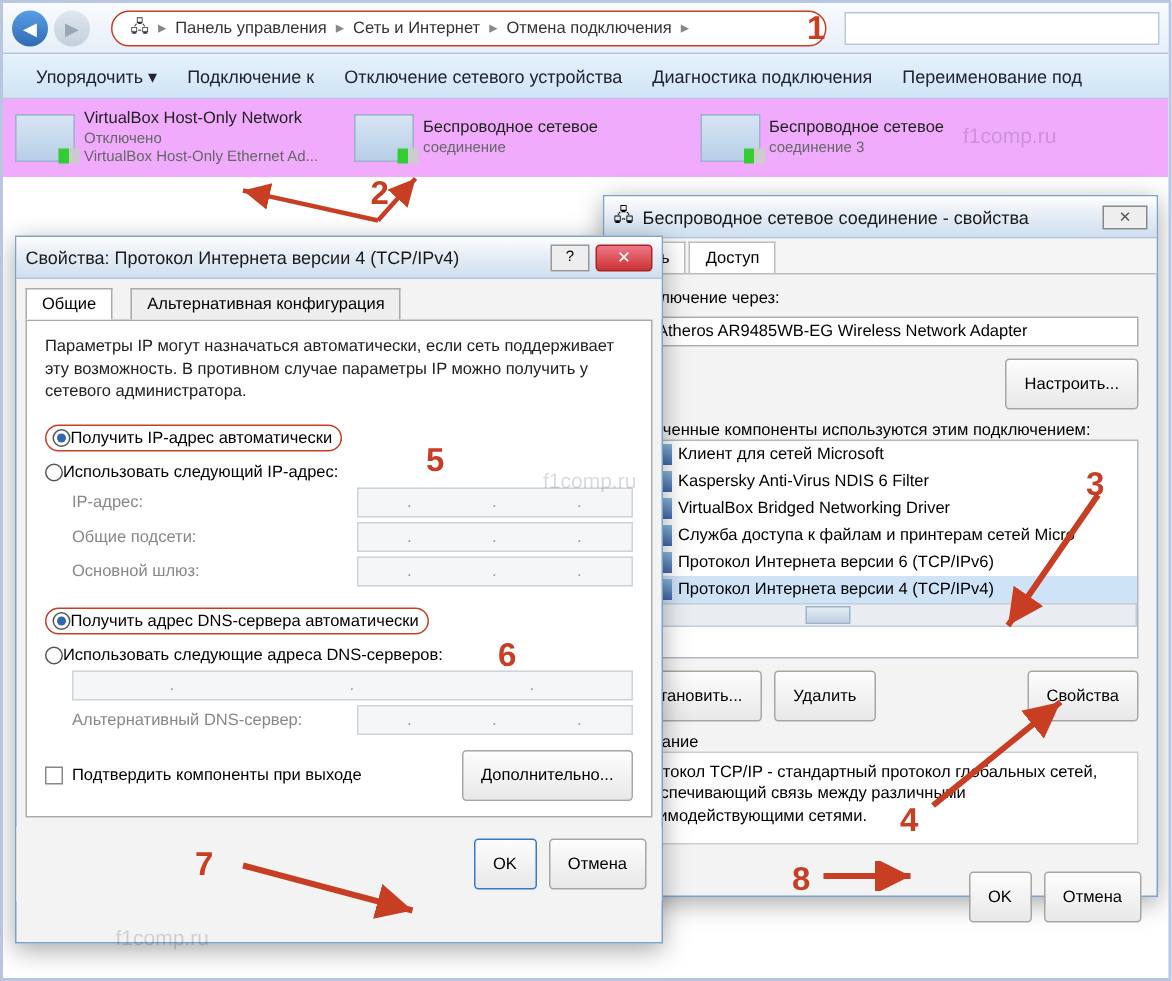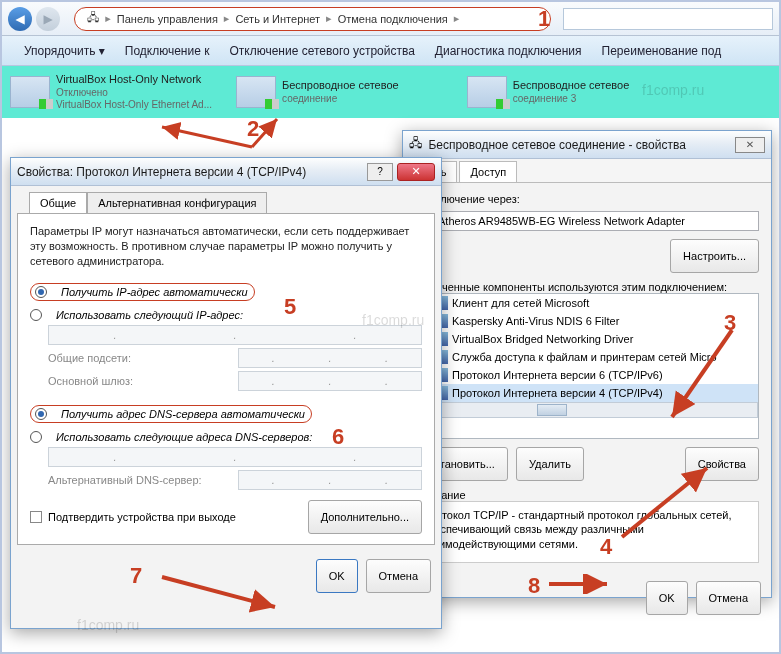--- a/index.html
+++ b/index.html
@@ -5,21 +5,21 @@
 * { box-sizing: border-box; margin: 0; padding: 0; font-family: "Segoe UI", Tahoma, sans-serif; }
 body { width: 781px; height: 654px; background:#fff; overflow:hidden; position:relative; border:2px solid #b8c6e0; }
 .nav-bar { height:34px; background:linear-gradient(#f9fbfd,#e6eef7); border-bottom:1px solid #b6c3d4; display:flex; align-items:center; padding:0 6px; gap:4px; }
 .nav-btn { width:24px; height:24px; border-radius:50%; background:linear-gradient(#5a9ee6,#2f6bb3); display:flex; align-items:center; justify-content:center; color:#fff; font-size:12px;}
 .nav-btn.disabled { background:linear-gradient(#dfe7ef,#c3cfdb); color:#9aa8b6;}
 .breadcrumb { flex:1; height:24px; border:1px solid #c73e23; border-radius:12px; background:#fff; display:flex; align-items:center; padding:0 8px; font-size:11px; margin-left:10px; position:relative;}
 .breadcrumb .crumb { padding:0 4px; color:#333;}
 .breadcrumb .sep { color:#888; padding:0 2px;}
 .toolbar { height:30px; background:linear-gradient(#e6f2fb,#cfe4f5); border-bottom:1px solid #b8c6e0; display:flex; align-items:center; font-size:12px; padding-left:12px;}
 .toolbar span { padding:0 10px; color:#223; }
-.content-strip { height:52px; background:#5eead4; display:flex; align-items:center; padding:2px 8px; gap:12px; }
+.content-strip { height:52px; background:#f0abfc; display:flex; align-items:center; padding:2px 8px; gap:12px; }
 .net-item { display:flex; align-items:center; gap:6px; font-size:11px;}
 .net-icon { width:40px; height:32px; background:linear-gradient(#d7e5f3,#b7cee6); border:1px solid #9ab3cf; position:relative;}
 .net-icon::after { content:""; position:absolute; bottom:-2px; right:-4px; width:14px; height:10px; background:linear-gradient(90deg,#3c3 25%,#3c3 50%,#ccc 50%,#ccc 100%);}
 .net-text { line-height:1.2;}
 .net-text .title{color:#222;}
 .net-text .sub{color:#666; font-size:10px;}
 
 
 .dialog { position:absolute; background:#f3f3f3; border:1px solid #7aa3ce; box-shadow:0 4px 16px rgba(0,0,0,.35); }
 .titlebar { height:28px; background:linear-gradient(#fdfefe,#e6edf5 45%,#cfdff0); display:flex; align-items:center; padding:0 6px; font-size:12px; border-bottom:1px solid #b0c0d5;}
@@ -38,26 +38,26 @@
 .list .row .cb{width:12px;height:12px;border:1px solid #888;background:#fff;position:relative;}
 .list .row .cb.checked::after{content:"✓";position:absolute;top:-3px;left:0;font-size:11px;color:#333;}
 .list .row .ic{width:14px;height:14px;background:linear-gradient(#8bd,#46a);}
 .list .sel{background:#cfe3f7;}
 .btn-row{display:flex;gap:8px;margin:8px 0;}
 .wbtn{height:22px;padding:16px 12px;border:1px solid #a6a6a6;background:linear-gradient(#fdfdfd,#e8e8e8);font-size:11px;display:flex;align-items:center;border-radius:3px;}
 .desc-box{border:1px solid #ccc;background:#fff;padding:6px;font-size:11px;line-height:1.3;height:62px;}
 .ok-row{display:flex;justify-content:flex-end;gap:8px;padding:8px 10px;}
 
 .dlg-ip { left:8px; top:155px; width:432px; height:472px; z-index:5;}
-.dlg-ip .tabs { display:flex; font-size:11px; padding:6px 18px 0; background:#f3f3f3;}
+.dlg-ip .tabs { display:flex; font-size:11px; padding:6px 6px 0; background:#f3f3f3;gap:12px;}
 .dlg-ip .tabs .tab{padding:4px 10px;border:1px solid #aaa;background:#fff;border-bottom:none;}
 .dlg-ip .tabs .tab.inactive{background:#eee;}
 .dlg-ip .body{background:#fff;margin:0 6px 6px;border:1px solid #aaa;padding:10px 12px;font-size:11px;}
 .desc{color:#222;line-height:1.35;margin-bottom:10px;}
-.radio-row{display:flex;align-items:flex-start;gap:14px;margin:4px 0;font-style:italic;}
+.radio-row{display:flex;align-items:flex-start;gap:0;margin:4px 0;}
 .radio{width:12px;height:12px;border:1px solid #555;border-radius:50%;background:#fff;position:relative;}
 .radio.on::after{content:"";width:6px;height:6px;background:#3067b0;border-radius:50%;position:absolute;top:2px;left:2px;}
 .radio-row.border{border:1px solid #c73e23;border-radius:10px;padding:2px 6px 2px 4px;display:inline-flex;}
 .ip-grid{margin:4px 0 10px 18px;}
 .ip-grid .r{display:flex;align-items:center;margin:3px 0;}
 .ip-grid .r .lbl{width:190px;color:#888;}
 .ip-grid .r .dots{flex:1;height:20px;border:1px solid #ccd3da;background:#f4f6f8;display:flex;align-items:center;padding:0 6px;color:#999;justify-content:space-around;}
 .check-row{display:flex;align-items:center;gap:6px;margin-top:8px;}
 .check{width:12px;height:12px;border:1px solid #888;background:#fff;}
 .dlg-ip .ok-row{background:#f3f3f3;border-top:none;padding:8px 10px;}
@@ -209,20 +209,21 @@
     <div class="radio-row border">
       <span class="radio on"></span>
       <span>Получить IP-адрес автоматически</span>
     </div>
     <div class="radio-row">
       <span class="radio"></span>
       <span>Использовать следующий IP-адрес:</span>
     </div>
     <div class="ip-grid">
       <div class="r">
+          <span class="lbl">IP-адрес:</span>
           <span class="dots">
             <i>.</i>
             <i>.</i>
             <i>.</i>
           </span>
         </div>
       <div class="r">
           <span class="lbl">Общие подсети:</span>
           <span class="dots">
             <i>.</i>
@@ -261,21 +262,21 @@
           <span class="dots">
             <i>.</i>
             <i>.</i>
             <i>.</i>
           </span>
         </div>
     </div>
 
     <div class="check-row">
       <span class="check"></span>
-      <span>Подтвердить устройства при выходе</span>
+      <span>Подтвердить компоненты при выходе</span>
       <div class="wbtn" style="margin-left:auto;">Дополнительно...</div>
     </div>
   </div>
   <div class="ok-row">
     <div class="wbtn" style="border:1px solid #3a78c2;">OK</div>
     <div class="wbtn">Отмена</div>
   </div>
 </div>
 
 <div class="anno-num" style="left:536px;top:6px;">1</div>

